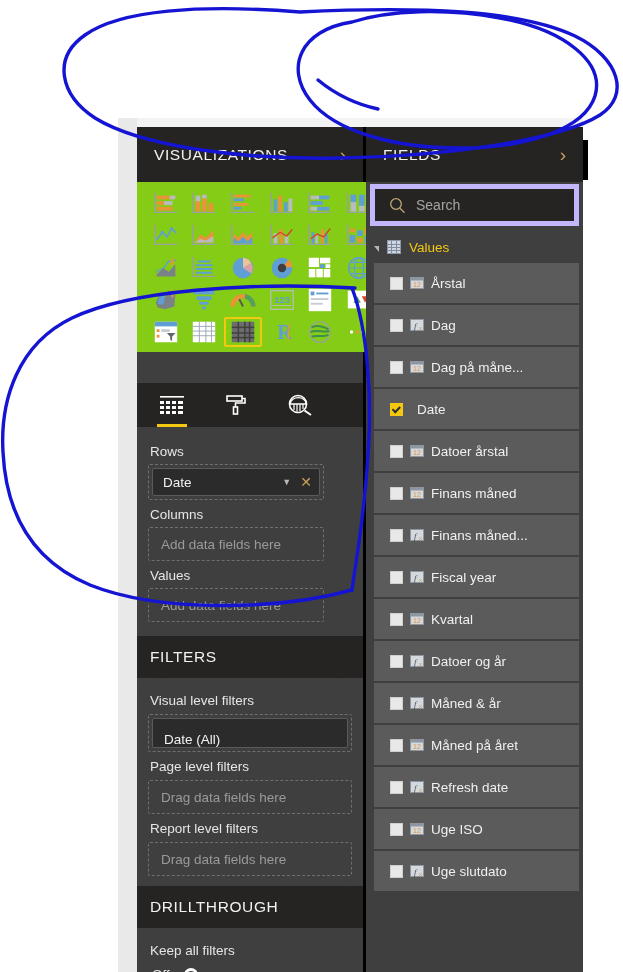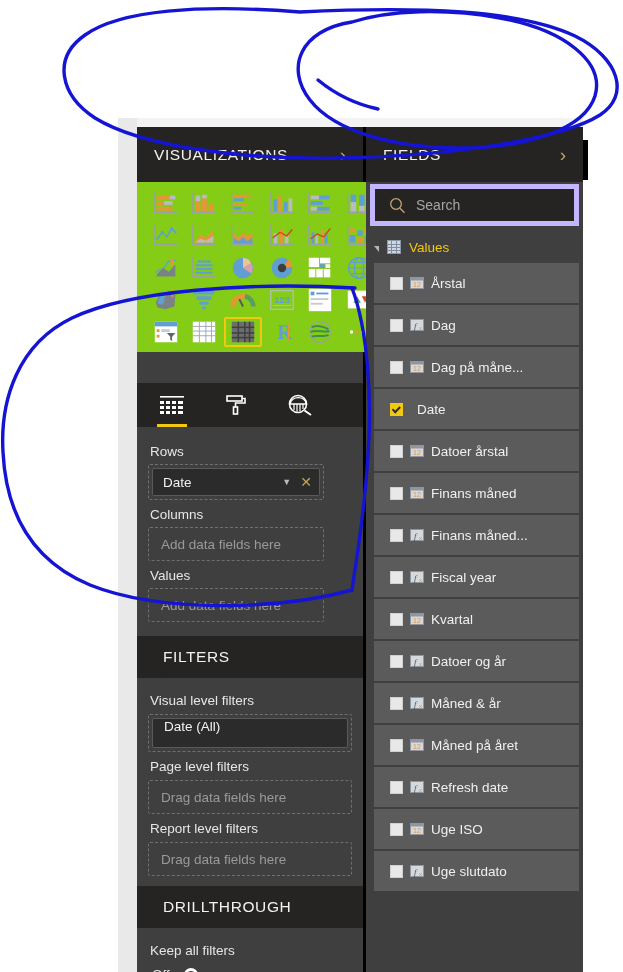--- a/index.html
+++ b/index.html
@@ -102,28 +102,28 @@
     display: flex; align-items: center; padding: 0 7px 0 10px;
     color: #f2f2f2; font-size: 13.5px; cursor: pointer;
   }
   .pill .pname { flex: 1; }
   .pill .caret { color: #b9b9b9; font-size: 9px; margin-right: 9px; }
   .pill .xbtn  { color: #c8a25a; font-size: 14px; line-height: 1; }
 
   
   .section-head {
     background: #252423; height: 42px;
-    display: flex; align-items: center; padding-left: 26px;
+    display: flex; align-items: center; padding-left: 13px;
     color: #f2f2f2; font-size: 15.5px; letter-spacing: 0.6px;
   }
   .section-body { background: #3f3f3f; padding: 8px 11px 10px 11px; border-radius: 28px; }
   .filter-label { color: #e6e6e6; font-size: 13.5px; margin: 7px 0 6px 2px; }
   .filter-card {
     background: #2b2b2b; border: 1px solid #5a5a5a; border-radius: 2px;
-    height: 30px; display: flex; align-items: flex-start; padding-left: 11px;
+    height: 30px; display: flex; align-items: flex-end; padding-left: 11px;
     color: #f2f2f2; font-size: 13.5px; cursor: pointer;
   }
   .toggle-row { display: flex; align-items: center; gap: 14px; margin: 9px 0 10px 4px; }
   .toggle-row .tlabel { color: #e6e6e6; font-size: 13.5px; }
   .switch { width: 38px; height: 14px; position: relative; cursor: pointer; }
   .switch .knob {
     position: absolute; left: 0; top: 0; width: 14px; height: 14px;
     border: 3px solid #ffffff; border-radius: 50%; background: #3f3f3f;
   }
 

